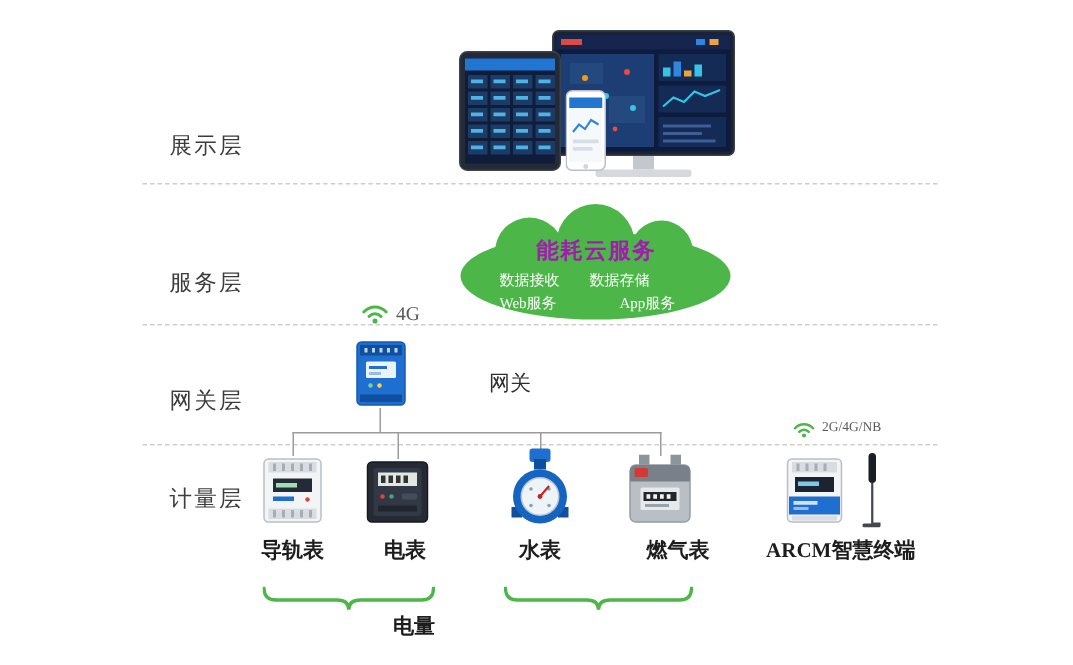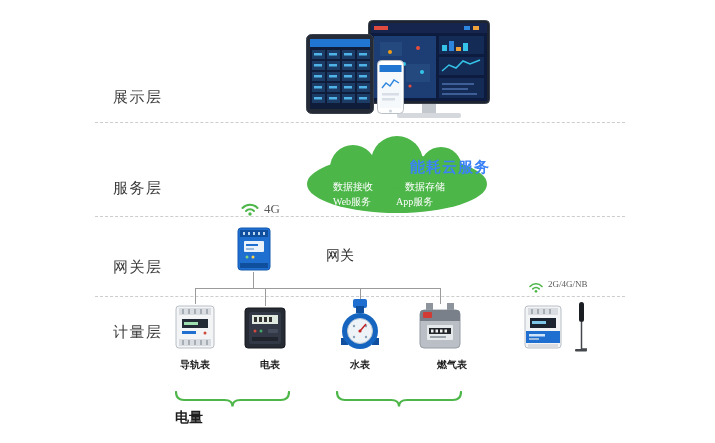--- a/index.html
+++ b/index.html
@@ -4,26 +4,26 @@
 <style>
   html,body{margin:0;padding:0;background:#ffffff;}
   #canvas{position:relative;width:715px;height:443px;background:#ffffff;
           font-family:Liberation Serif, serif;overflow:hidden;padding-left:35px;}
   .abs{position:absolute;}
   .layer-label{position:absolute;font-size:15px;color:#3c3c3c;letter-spacing:1.5px;}
   .divider{position:absolute;left:95px;width:530px;height:0;border-top:1px dashed #cdcdcd;}
   .net-text{position:absolute;font-size:13px;color:#5a5a5a;}
   .net-text.small{font-size:9px;}
   .line{position:absolute;background:#9b9b9b;}
-  .dev-label{position:absolute;font-size:10px;font-weight:700;color:#1d1d1d;text-align:center;}
+  .dev-label{position:absolute;font-size:14px;font-weight:700;color:#1d1d1d;text-align:center;}
   .gw-label{position:absolute;font-size:14px;color:#2e2e2e;font-weight:500;margin-left:46px;}
-  .cloud-title{position:absolute;left:0;width:185px;text-align:right;color:#3b82f6;
+  .cloud-title{position:absolute;left:0;width:185px;text-align:center;color:#a21caf;
                font-size:15px;font-weight:700;letter-spacing:1px;}
   .cloud-item{position:absolute;color:#ffffff;font-size:10px;}
-  .group-label{position:absolute;font-size:14px;font-weight:700;color:#1d1d1d;text-align:left;}
+  .group-label{position:absolute;font-size:14px;font-weight:700;color:#1d1d1d;text-align:right;}
 </style>
 </head>
 <body>
 
 <div id="canvas">
 
   <div class="divider" style="top:122px"></div>
   <div class="divider" style="top:216px"></div>
   <div class="divider" style="top:296px"></div>
 
@@ -115,23 +115,23 @@
     <svg width="185" height="80" viewBox="0 0 185 80">
       <g fill="#4cb648">
         <ellipse cx="92" cy="50" rx="90" ry="29"></ellipse>
         <circle cx="48" cy="34" r="23"></circle>
         <circle cx="92" cy="28" r="26"></circle>
         <circle cx="136" cy="34" r="21"></circle>
       </g>
     </svg>
     <div class="cloud-title" style="top:24px">能耗云服务</div>
     <div class="cloud-item" style="left:28px;top:46px">数据接收</div>
-    <div class="cloud-item" style="left:100px;top:46px">数据存储</div>
+    <div class="cloud-item" style="left:88px;top:46px">数据存储</div>
     <div class="cloud-item" style="left:28px;top:61px">Web服务</div>
-    <div class="cloud-item" style="left:91px;top:61px">App服务</div>
+    <div class="cloud-item" style="left:108px;top:61px">App服务</div>
   </div>
 
   <div class="abs" style="left:240px;top:200px;width:20px;height:16px">
     <svg width="20" height="16" viewBox="0 0 20 16">
       <path d="M2.5 8 C6.5 3.5, 13.5 3.5, 17.5 8" stroke="#4cb648" stroke-width="2" fill="none" stroke-linecap="round"></path>
       <path d="M6 11 C8.3 8.6, 11.7 8.6, 14 11" stroke="#4cb648" stroke-width="2" fill="none" stroke-linecap="round"></path>
       <circle cx="10" cy="14" r="1.7" fill="#4cb648"></circle>
     </svg>
   </div>
   <div class="net-text" style="left:264px;top:201px">4G</div>
@@ -266,20 +266,21 @@
       <line x1="8.5" y1="22" x2="8.5" y2="46" stroke="#44484d" stroke-width="1.5"></line>
       <path d="M8.5 46 L8.5 49 L14 49" stroke="#44484d" stroke-width="1.5" fill="none"></path>
       <rect x="2" y="49" width="12" height="2.5" rx="1" fill="#44484d"></rect>
     </svg>
   </div>
 
   <div class="dev-label" style="left:168px;top:358px;width:54px">导轨表</div>
   <div class="dev-label" style="left:246px;top:358px;width:48px">电表</div>
   <div class="dev-label" style="left:336px;top:358px;width:48px">水表</div>
   <div class="dev-label" style="left:424px;top:358px;width:56px">燃气表</div>
+  <div class="dev-label" style="left:503px;top:358px;width:115px">ARCM智慧终端</div>
 
   <div class="abs" style="left:175px;top:391px;width:115px;height:17px">
     <svg width="115" height="17" viewBox="0 0 115 17">
       <path d="M1 1 Q1 9 9 9 L49.5 9 Q57.5 9 57.5 15.5 Q57.5 9 65.5 9 L106 9 Q114 9 114 1" stroke="#4cb648" stroke-width="2.2" fill="none" stroke-linecap="round"></path>
     </svg>
   </div>
   <div class="abs" style="left:336px;top:391px;width:126px;height:17px">
     <svg width="126" height="17" viewBox="0 0 126 17">
       <path d="M1 1 Q1 9 9 9 L55 9 Q63 9 63 15.5 Q63 9 71 9 L117 9 Q125 9 125 1" stroke="#4cb648" stroke-width="2.2" fill="none" stroke-linecap="round"></path>
     </svg>

